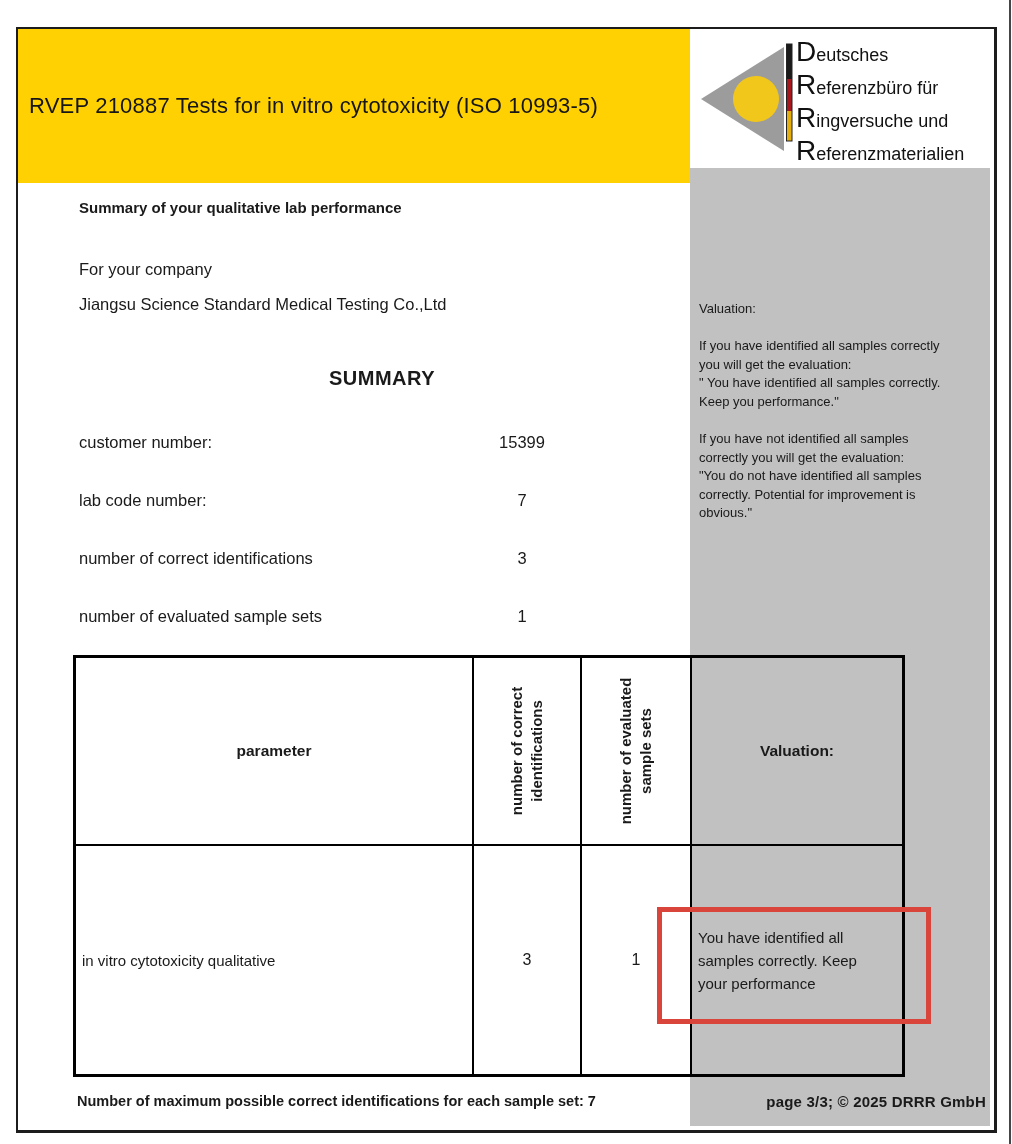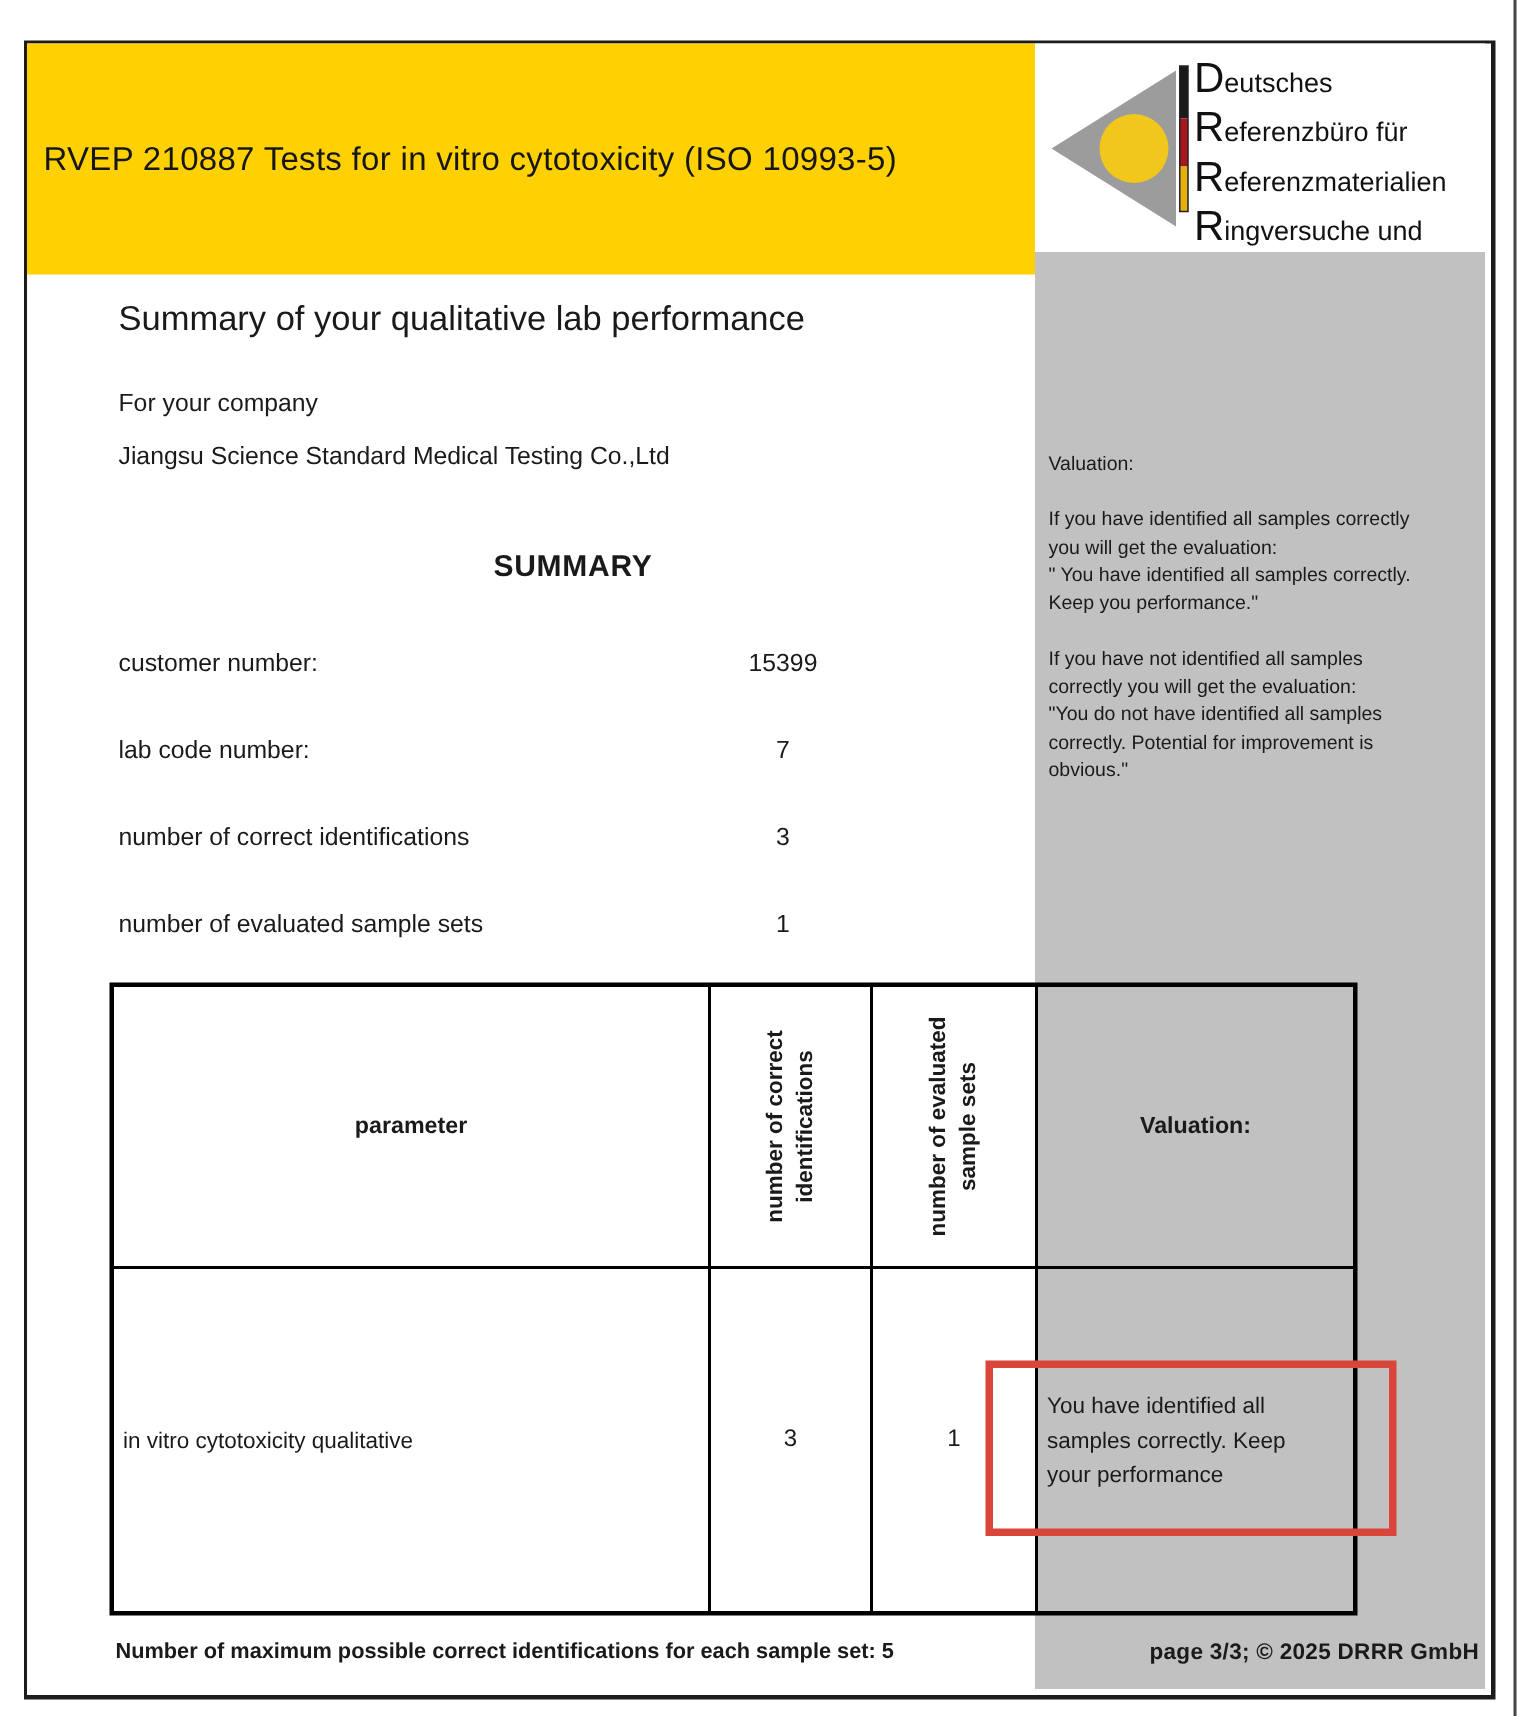--- a/index.html
+++ b/index.html
@@ -34,21 +34,21 @@
 
   
   .sidebar{position:absolute;left:672px;top:139px;width:300px;height:958px;background:var(--gray);}
 
   .val-heading{position:absolute;left:681px;top:272px;font-size:13px;}
   .val-para{position:absolute;left:681px;width:298px;font-size:13px;line-height:18.5px;white-space:pre-line;}
   .val-para.p1{top:308px;}
   .val-para.p2{top:401px;}
 
   
-  .doc-heading{position:absolute;left:61px;top:170px;font-size:23px;font-weight:normal;}
+  .doc-heading{position:absolute;left:61px;top:170px;font-size:15px;font-weight:bold;}
   .for-company{position:absolute;left:61px;top:231px;font-size:16.5px;}
   .company{position:absolute;left:61px;top:266px;font-size:16.5px;}
   .summary-title{position:absolute;left:61px;top:338px;width:606px;text-align:center;
                  font-size:20px;font-weight:bold;letter-spacing:.5px;}
   .kv-label{position:absolute;left:61px;font-size:16.5px;}
   .kv-value{position:absolute;left:413px;width:182px;text-align:center;font-size:16.5px;}
   .r0{top:404px;} .r1{top:462px;} .r2{top:520px;} .r3{top:578px;}
 
   
   .rtable{position:absolute;left:55px;top:626px;width:832px;height:422px;border:3px solid #000;
@@ -91,22 +91,22 @@
         <g>
           <rect x="96.5" y="15" width="5.5" height="35" style="fill:var(--flag-black)"></rect>
           <rect x="96.5" y="50" width="5.5" height="32" style="fill:var(--flag-red)"></rect>
           <rect x="96.5" y="82" width="5.5" height="30" style="fill:var(--flag-gold)"></rect>
           <rect x="96.5" y="15" width="5.5" height="97" style="fill:none;stroke:#222;stroke-width:1"></rect>
         </g>
       </svg>
       <div class="logo-text">
         <div><span class="cap">D</span><span>eutsches</span></div>
         <div><span class="cap">R</span><span>eferenzbüro für</span></div>
+        <div><span class="cap">R</span><span>ingversuche und</span></div>
         <div><span class="cap">R</span><span>eferenzmaterialien</span></div>
-        <div><span class="cap">R</span><span>ingversuche und</span></div>
       </div>
     </div>
 
     <div class="sidebar"></div>
     <div class="val-heading">Valuation:</div>
     <div class="val-para p2">If you have not identified all samples
 correctly you will get the evaluation:
 "You do not have identified all samples
 correctly. Potential for improvement is
 obvious."</div>
@@ -144,18 +144,18 @@
       <div class="cell pcell">in vitro cytotoxicity qualitative</div>
       <div class="cell bl center">3</div>
       <div class="cell bl center">1</div>
       <div class="cell bl grayed valcell">You have identified all
 samples correctly. Keep
 your performance</div>
     </div>
 
     <div class="highlight-box"></div>
 
-    <div class="footer-note">Number of maximum possible correct identifications for each sample set: 5</div>
+    <div class="footer-note">Number of maximum possible correct identifications for each sample set: 7</div>
     <div class="footer-page">page 3/3; © 2025 DRRR GmbH</div>
   </div>
 
   <div class="scan-edge"></div>
 </div>
 
 </body></html>

